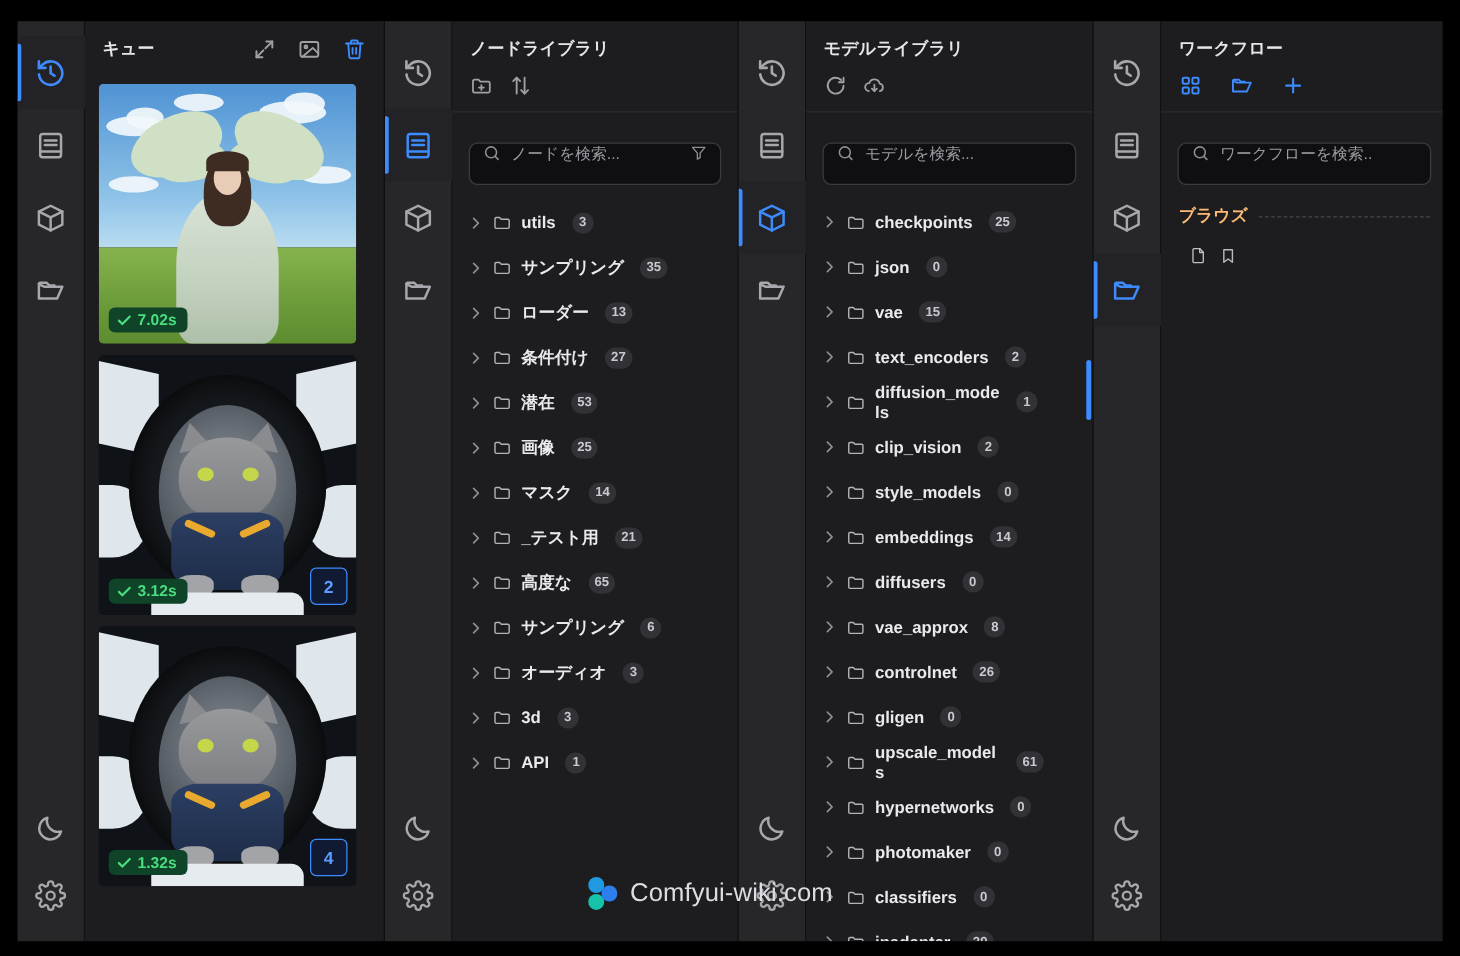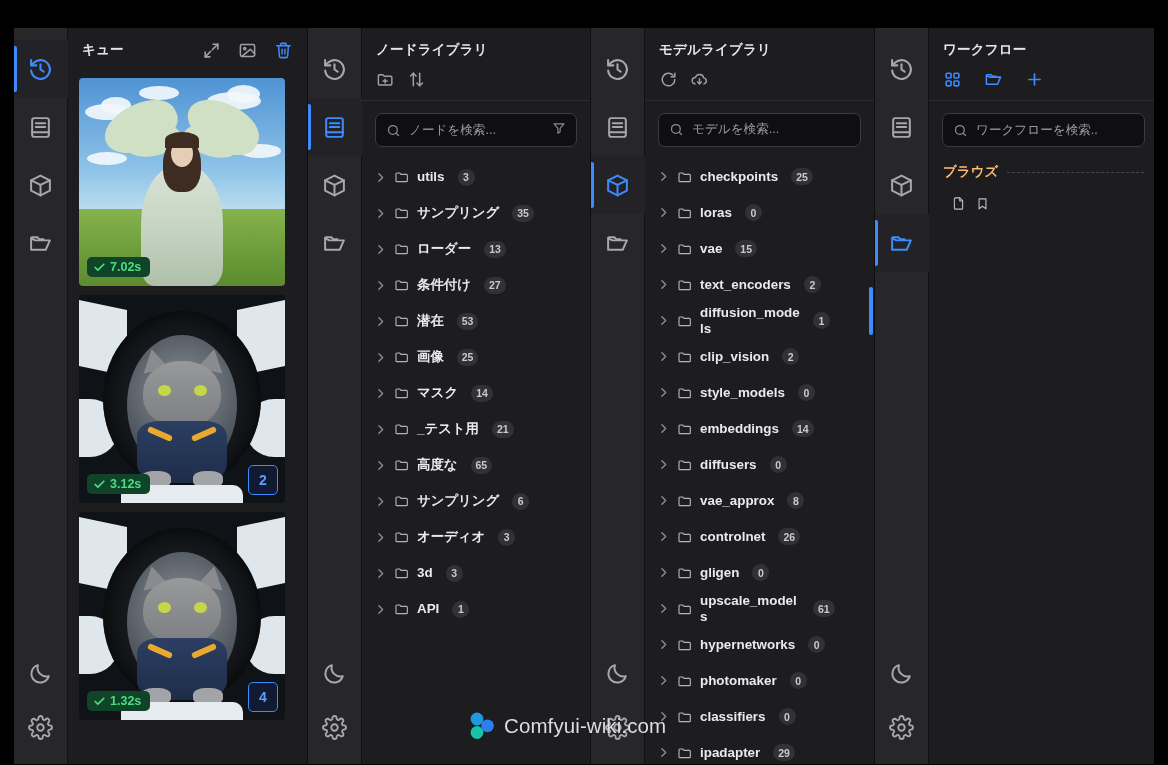--- a/index.html
+++ b/index.html
@@ -4,21 +4,21 @@
 <style>
   * { box-sizing: border-box; margin: 0; padding: 0; }
   html, body {
     width: 1168px; height: 765px;
     background: #000;
     font-family: "Liberation Sans", "DejaVu Sans", sans-serif;
     overflow: hidden;
   }
   .screen {
     position: absolute;
-    left: 14px; top: 28px;
+    left: 14px; top: 17px;
     width: 1140px; height: 736px;
     display: flex;
     background: #1a1a1c;
     overflow: hidden;
   }
 
   
   .group { display: flex; height: 100%; position: relative; }
   .rail {
     width: 54px; flex: 0 0 54px; height: 100%;
@@ -66,23 +66,23 @@
     padding: 10px 0 11px 0; min-height: 22px;
   }
   .hicon { color: #a0a0a6; display: flex; align-items: center; cursor: pointer; }
   .hicon svg { width: 19px; height: 19px; display: block; }
   .hicon.blue { color: #3d8bfd; }
   .pnl-sep { height: 1px; background: #2c2c30; }
 
   
   .search-wrap { padding: 12px 13px 10px 13px; }
   .search {
-    display: flex; align-items: center; gap: 8px;
+    display: flex; align-items: flex-start; gap: 8px;
     height: 34px; border: 1px solid #3a3a40; border-radius: 7px;
-    background: #0f0f11; padding: 0 10px;
+    background: #0f0f11; padding: 0 10px; margin-top: 12px;
   }
   .search svg { width: 15px; height: 15px; color: #8d8d95; flex: 0 0 auto; }
   .search .ph {
     flex: 1 1 auto; color: #9a9aa2; font-size: 12.6px;
     white-space: nowrap; overflow: hidden; text-overflow: clip;
   }
   .search .filt { color: #9a9aa2; flex: 0 0 auto; }
   .search .filt svg { width: 14px; height: 14px; }
 
   
@@ -728,21 +728,21 @@
             <span class="chev">
               <svg viewBox="0 0 24 24" fill="none" stroke="currentColor" stroke-width="2.4" stroke-linecap="round" stroke-linejoin="round">
                 <path d="m9 5 7 7-7 7"></path>
               </svg>
             </span>
             <span class="fold">
               <svg viewBox="0 0 24 24" fill="none" stroke="currentColor" stroke-width="1.7" stroke-linecap="round" stroke-linejoin="round">
                 <path d="M3 7.5A1.5 1.5 0 0 1 4.5 6h4l2 2h8A1.5 1.5 0 0 1 20 9.5v8A1.5 1.5 0 0 1 18.5 19h-14A1.5 1.5 0 0 1 3 17.5z"></path>
               </svg>
             </span>
-            <span class="tlabel wrap">loras</span>
+            <span class="tlabel wrap">json</span>
             <span class="badge">0</span>
           </div>
         <div class="trow">
             <span class="chev">
               <svg viewBox="0 0 24 24" fill="none" stroke="currentColor" stroke-width="2.4" stroke-linecap="round" stroke-linejoin="round">
                 <path d="m9 5 7 7-7 7"></path>
               </svg>
             </span>
             <span class="fold">
               <svg viewBox="0 0 24 24" fill="none" stroke="currentColor" stroke-width="1.7" stroke-linecap="round" stroke-linejoin="round">

